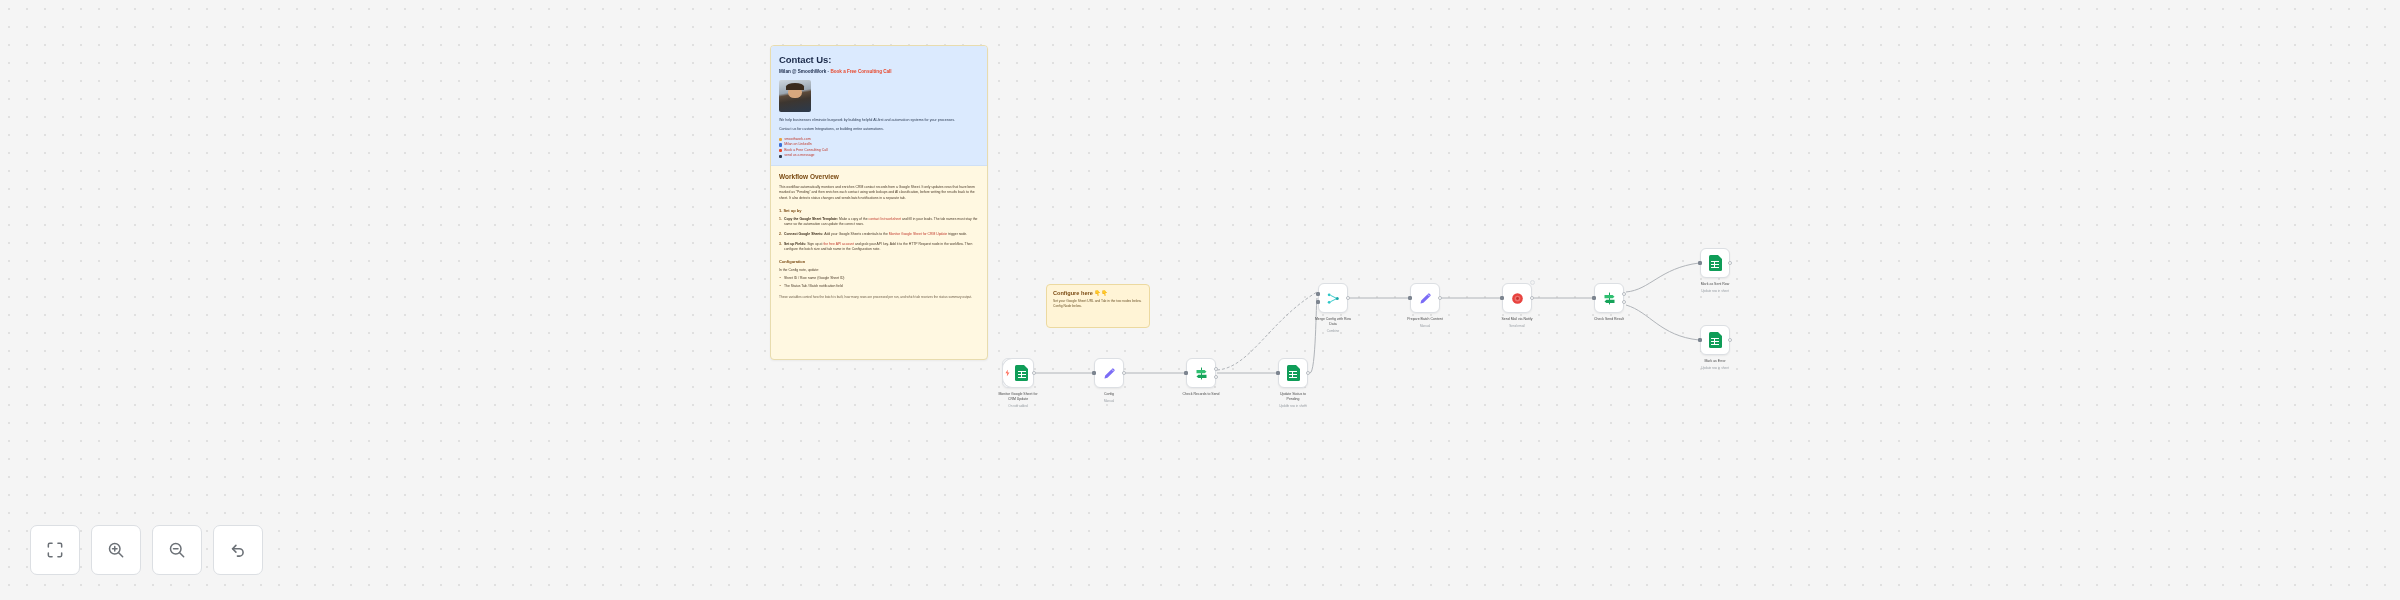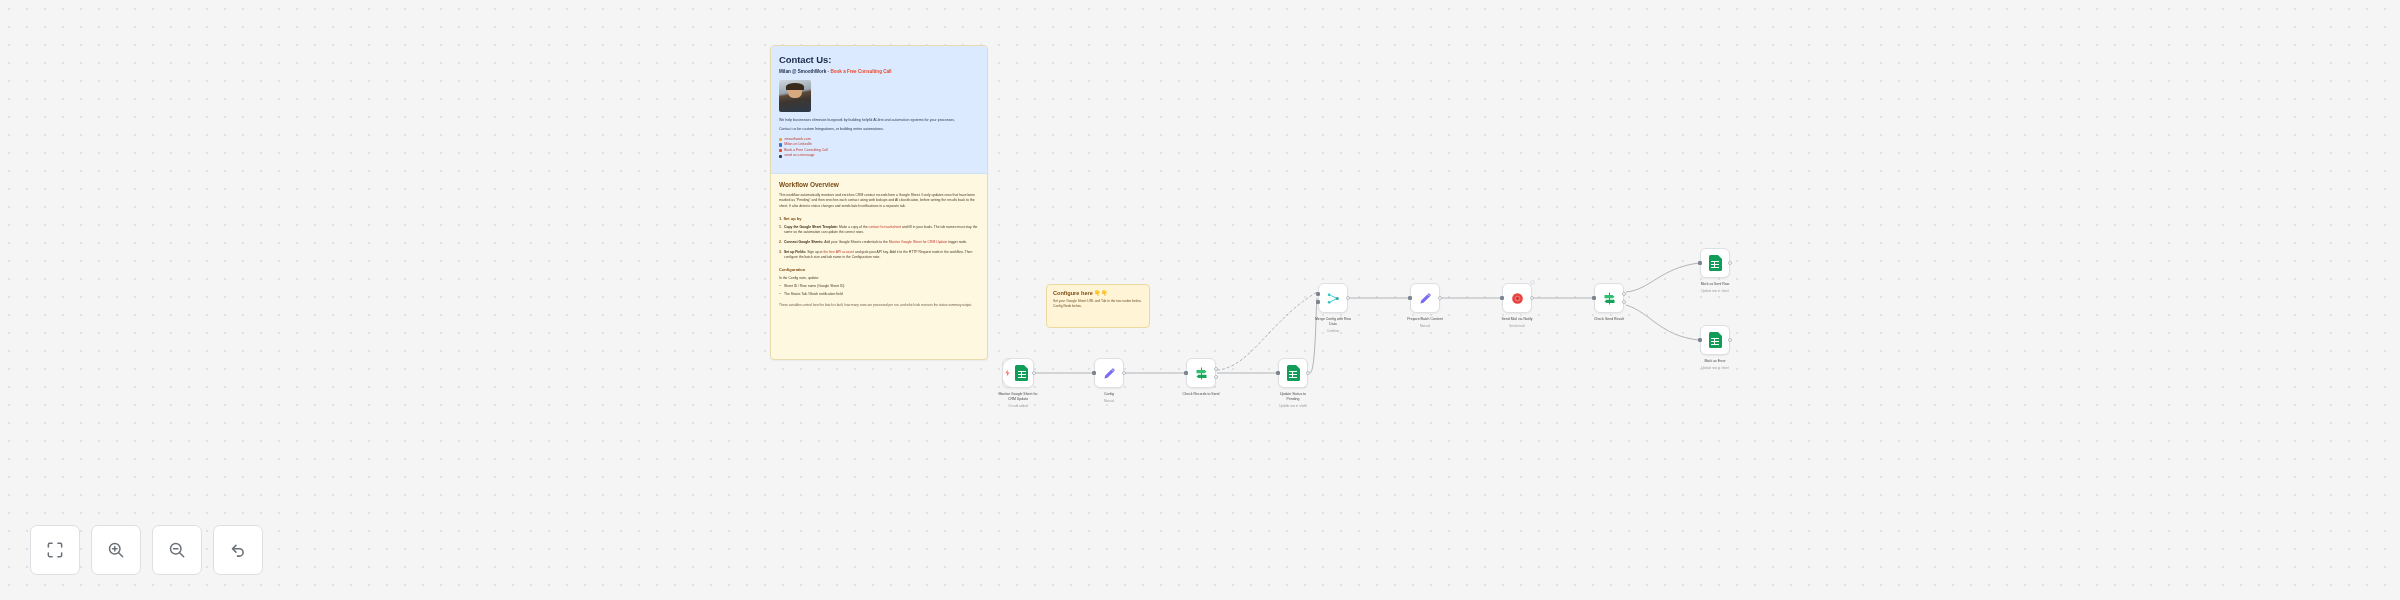--- a/index.html
+++ b/index.html
@@ -25,21 +25,21 @@
     left: 770px; top: 45px;
     width: 218px; height: 315px;
     background: #fff8e1;
     border: 1px solid #e8dcae;
     border-radius: 4px;
     overflow: hidden;
     box-shadow: 0 1px 2px rgba(0,0,0,0.05);
   }
   .doc-contact {
     background: #dbeafe;
-    padding: 8px 8px 14px 8px;
+    padding: 8px 8px 6px 8px;
     border-bottom: 1px solid #cfe0f5;
   }
   .doc-h1 {
     font-size: 9.5px;
     font-weight: bold;
     color: #1b2a4a;
     margin-bottom: 4px;
     letter-spacing: -0.1px;
   }
   .doc-sub {

